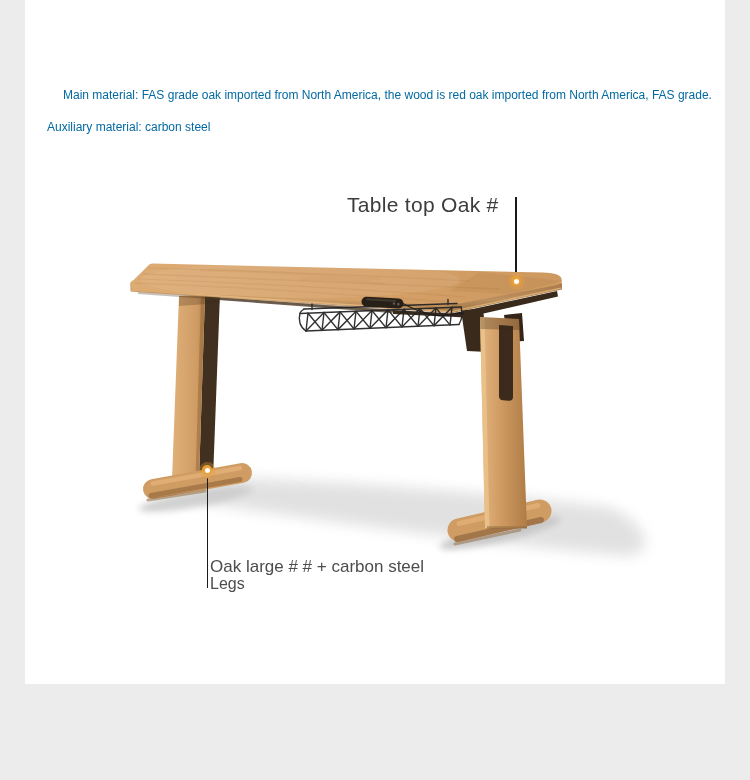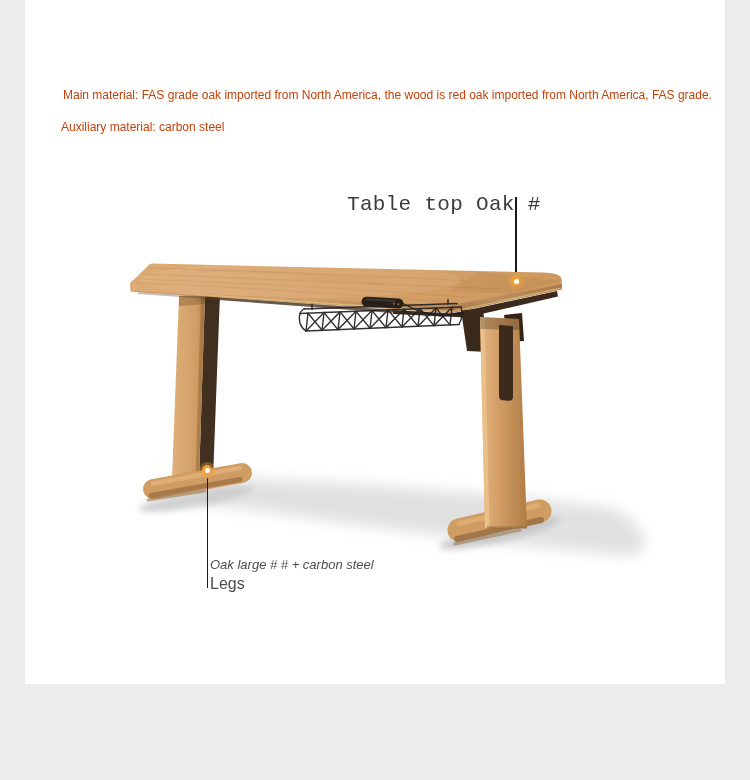--- a/index.html
+++ b/index.html
@@ -7,33 +7,33 @@
     width:750px;height:780px;position:relative;overflow:hidden;
     background:#ececec;
     font-family:"Liberation Sans", sans-serif;
   }
   .panel{
     position:absolute;left:25px;top:0;width:700px;height:684px;
     background:#ffffff;
   }
   .desk-svg{position:absolute;left:0;top:0;}
   .para{
-    position:absolute;color:#c2410c;font-size:12px;line-height:15.5px;
+    position:absolute;color:#0369a1;font-size:12px;line-height:15.5px;
   }
   .p1{left:63px;top:76px;width:676px;}
-  .p2{left:61px;top:109px;width:640px;margin-top:11px;}
+  .p2{left:47px;top:109px;width:640px;margin-top:11px;}
   .callout-line{
     position:absolute;width:1.5px;background:#1a1a1a;
   }
   .line-tabletop{left:515.3px;top:197px;height:75px;}
   .line-legs{left:206.5px;top:478px;height:110px;}
   .lbl{position:absolute;white-space:nowrap;}
-  .lbl-tabletop{left:347px;top:193px;font-size:21px;color:#3c3c3c;letter-spacing:.3px;font-family:Liberation Mono, monospace;}
+  .lbl-tabletop{left:347px;top:193px;font-size:21px;color:#3c3c3c;letter-spacing:.3px;}
   .lbl-legs{left:210px;top:531px;font-size:16px;color:#4d4d4d;margin-top:44px;}
-  .lbl-legs2{left:210px;top:557px;font-size:13px;color:#4d4d4d;font-style:italic;}
+  .lbl-legs2{left:210px;top:557px;font-size:17px;color:#4d4d4d;}
   .marker{
     position:absolute;width:17px;height:17px;border-radius:50%;
     background:rgba(233,161,58,.33);
     display:flex;align-items:center;justify-content:center;
   }
   .marker .ring{
     width:10.5px;height:10.5px;border-radius:50%;background:#e9a13a;
     display:flex;align-items:center;justify-content:center;
   }
   .marker .core{width:5px;height:5px;border-radius:50%;background:#ffffff;}

